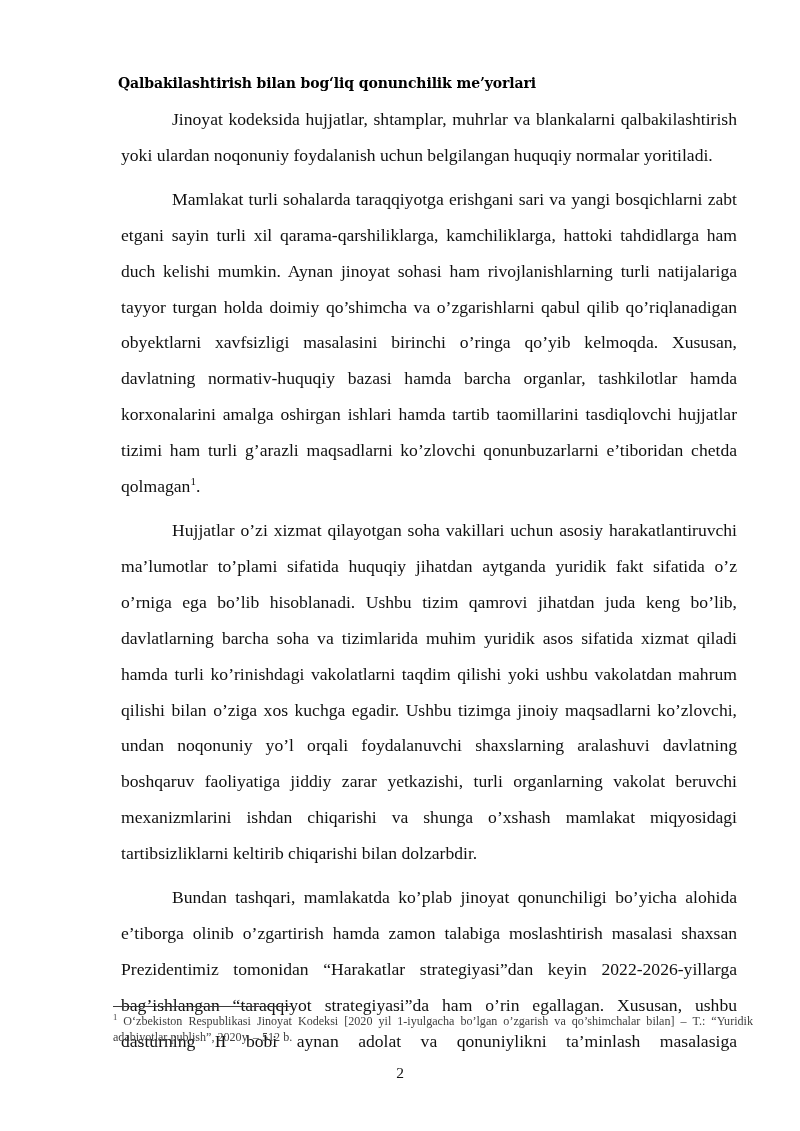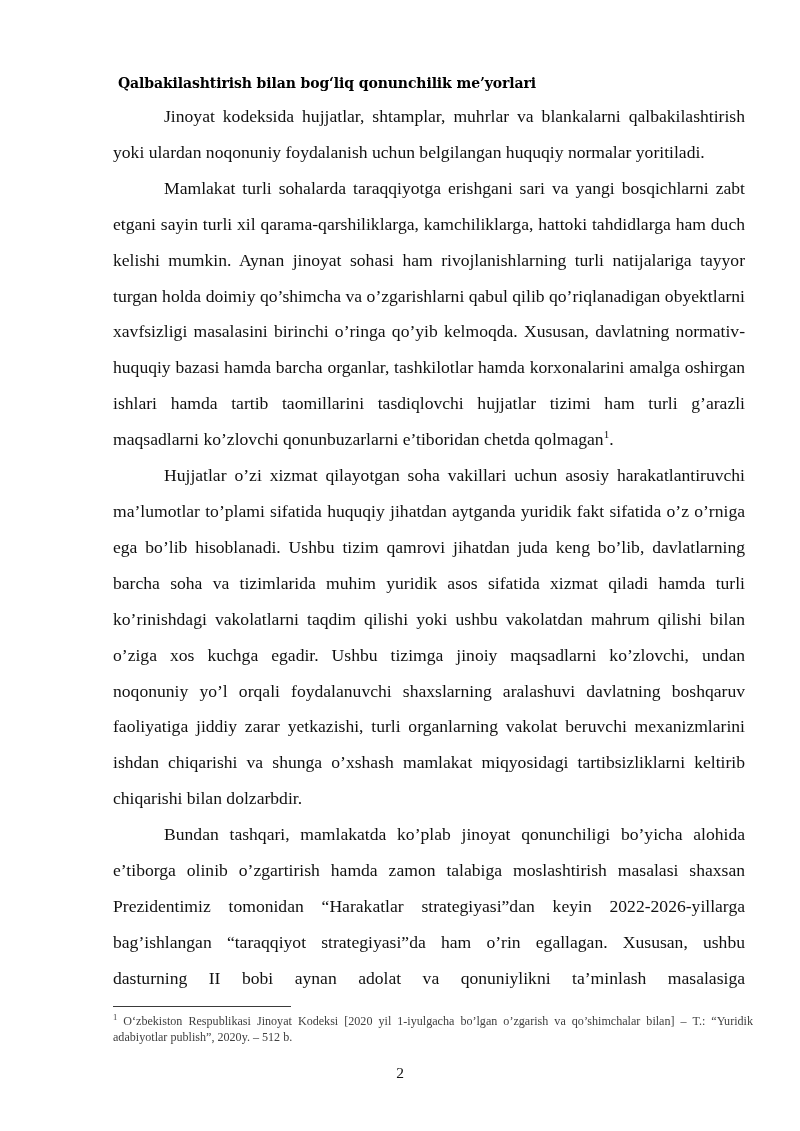--- a/index.html
+++ b/index.html
@@ -38,21 +38,21 @@
     font-weight: bold;
     font-size: 14px;
     line-height: 22px;
     margin: 0 0 5px 5px;
     letter-spacing: -0.1px;
     white-space: nowrap;
     color: #000;
   }
 
   .para {
-    margin: 0;
+    margin: 8px;
     font-size: 17.6px;
     line-height: 35.9px;
     text-align: justify;
     text-justify: inter-word;
     text-indent: 51px;
     hyphens: none;
     color: #101010;
   }
 
   

